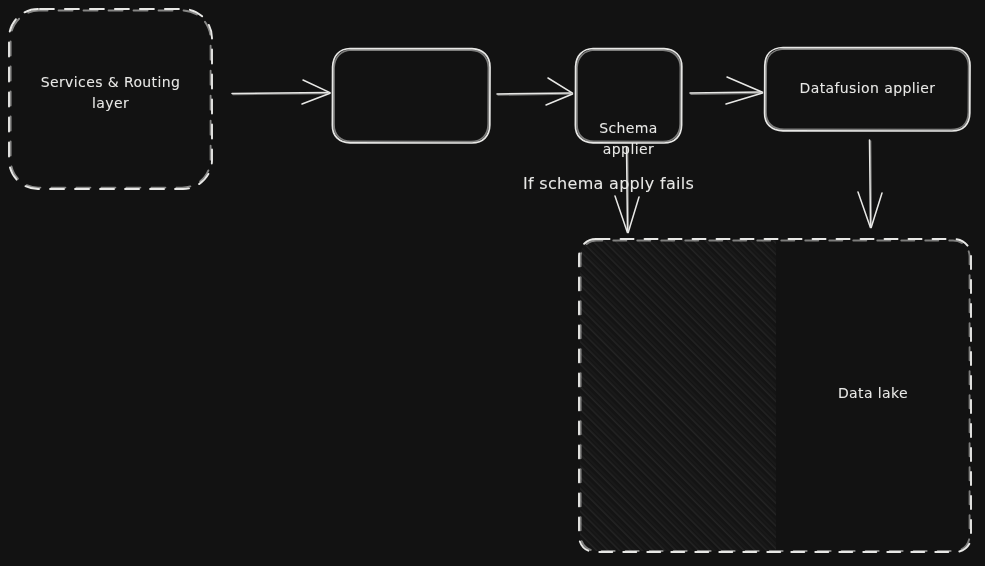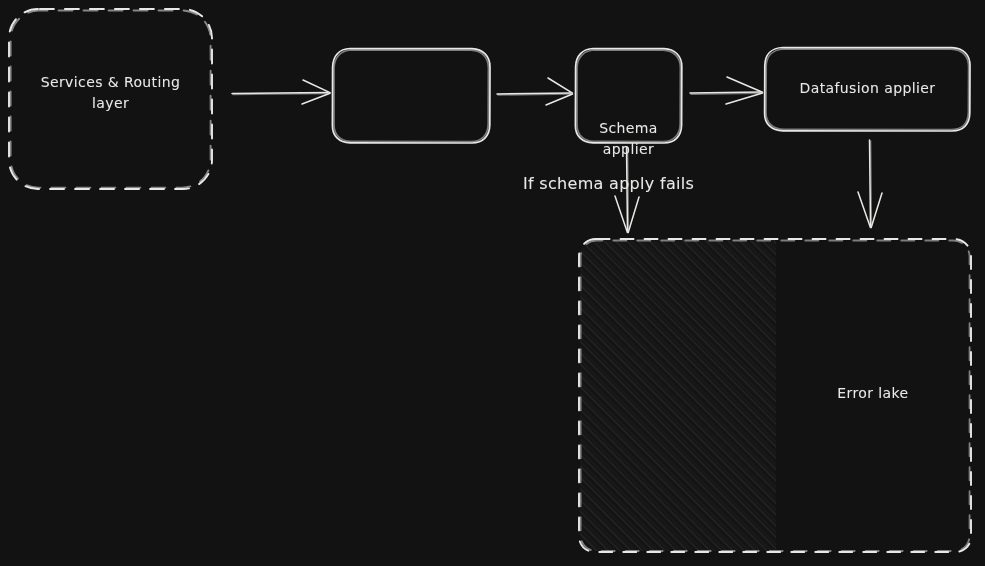--- a/index.html
+++ b/index.html
@@ -176,21 +176,21 @@
   <div class="node-label" style="left:8px; top:72px; width:205px;">Services &amp; Routing
 layer</div>
 
 
   <div class="node-label" style="left:575px; top:70px; width:107px;margin-top:48px;">Schema
 applier</div>
 
   <div class="node-label" style="left:765px; top:78px; width:205px;">Datafusion applier</div>
 
 
-  <div class="node-label" style="left:776px; top:383px; width:194px;">Error lake</div>
+  <div class="node-label" style="left:776px; top:383px; width:194px;">Data lake</div>
 
   <div class="edge-label" style="left:523px; top:174px;text-align:right;">If schema apply fails</div>
 
   <div class="hit" style="left:8px; top:8px; width:205px; height:182px;"></div>
   <div class="hit" style="left:332px; top:48px; width:158px; height:95px;"></div>
   <div class="hit" style="left:575px; top:48px; width:107px; height:95px;"></div>
   <div class="hit" style="left:765px; top:47px; width:205px; height:84px;"></div>
   <div class="hit" style="left:580px; top:240px; width:196px; height:311px;"></div>
   <div class="hit" style="left:776px; top:240px; width:194px; height:311px;"></div>
 

